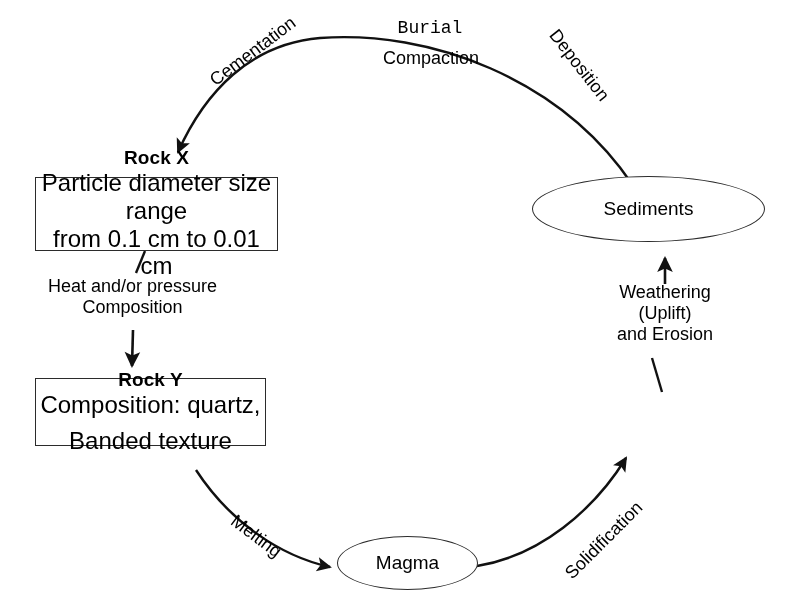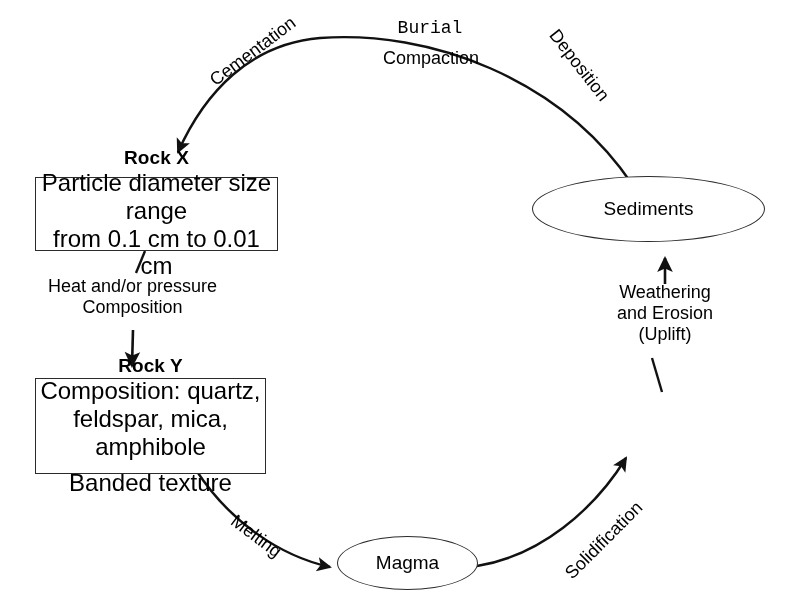--- a/index.html
+++ b/index.html
@@ -52,21 +52,21 @@
     left: 35px;
     top: 177px;
     width: 243px;
     height: 74px;
     padding-bottom: 1px;
   }
   #rock-y-box {
     left: 35px;
     top: 378px;
     width: 231px;
-    height: 96px;
+    height: 68px;
   }
   #granite-box {
     left: 578px;
     top: 393px;
     width: 144px;
     height: 52px;
   }
   .ellipse-node {
     position: absolute;
     box-sizing: border-box;
@@ -178,21 +178,20 @@
 
   <div class="node-box" id="rock-x-box">
     <div class="node-title">Rock X</div>
     <div class="node-line">Particle diameter size range</div>
     <div class="node-line">from 0.1 cm to 0.01 cm</div>
   </div>
 
   <div class="node-box" id="rock-y-box">
     <div class="node-title">Rock Y</div>
     <div class="node-line">Composition: quartz,</div>
-    <div class="node-line">feldspar, mica, amphibole</div>
     <div class="node-line spaced">Banded texture</div>
   </div>
 
 
   <div class="ellipse-node" id="sediments-ellipse">
     <span>Sediments</span>
   </div>
 
   <div class="ellipse-node" id="magma-ellipse">
     <span>Magma</span>
@@ -201,22 +200,22 @@
   <div class="edge-label" id="label-cementation">Cementation</div>
 
   <div class="edge-label" id="label-burial">Burial</div>
 
   <div class="edge-label" id="label-compaction">Compaction</div>
 
   <div class="edge-label" id="label-deposition">Deposition</div>
 
   <div class="edge-label block" id="label-weathering">
     <span class="label-row">Weathering</span>
+    <span class="label-row">(Uplift)</span>
     <span class="label-row">and Erosion</span>
-    <span class="label-row">(Uplift)</span>
   </div>
 
   <div class="edge-label block" id="label-heat">
     <span class="label-row">Heat and/or pressure</span>
     <span class="label-row">Composition</span>
   </div>
 
   <div class="edge-label" id="label-melting">Melting</div>
 
   <div class="edge-label" id="label-solidification">Solidification</div>

